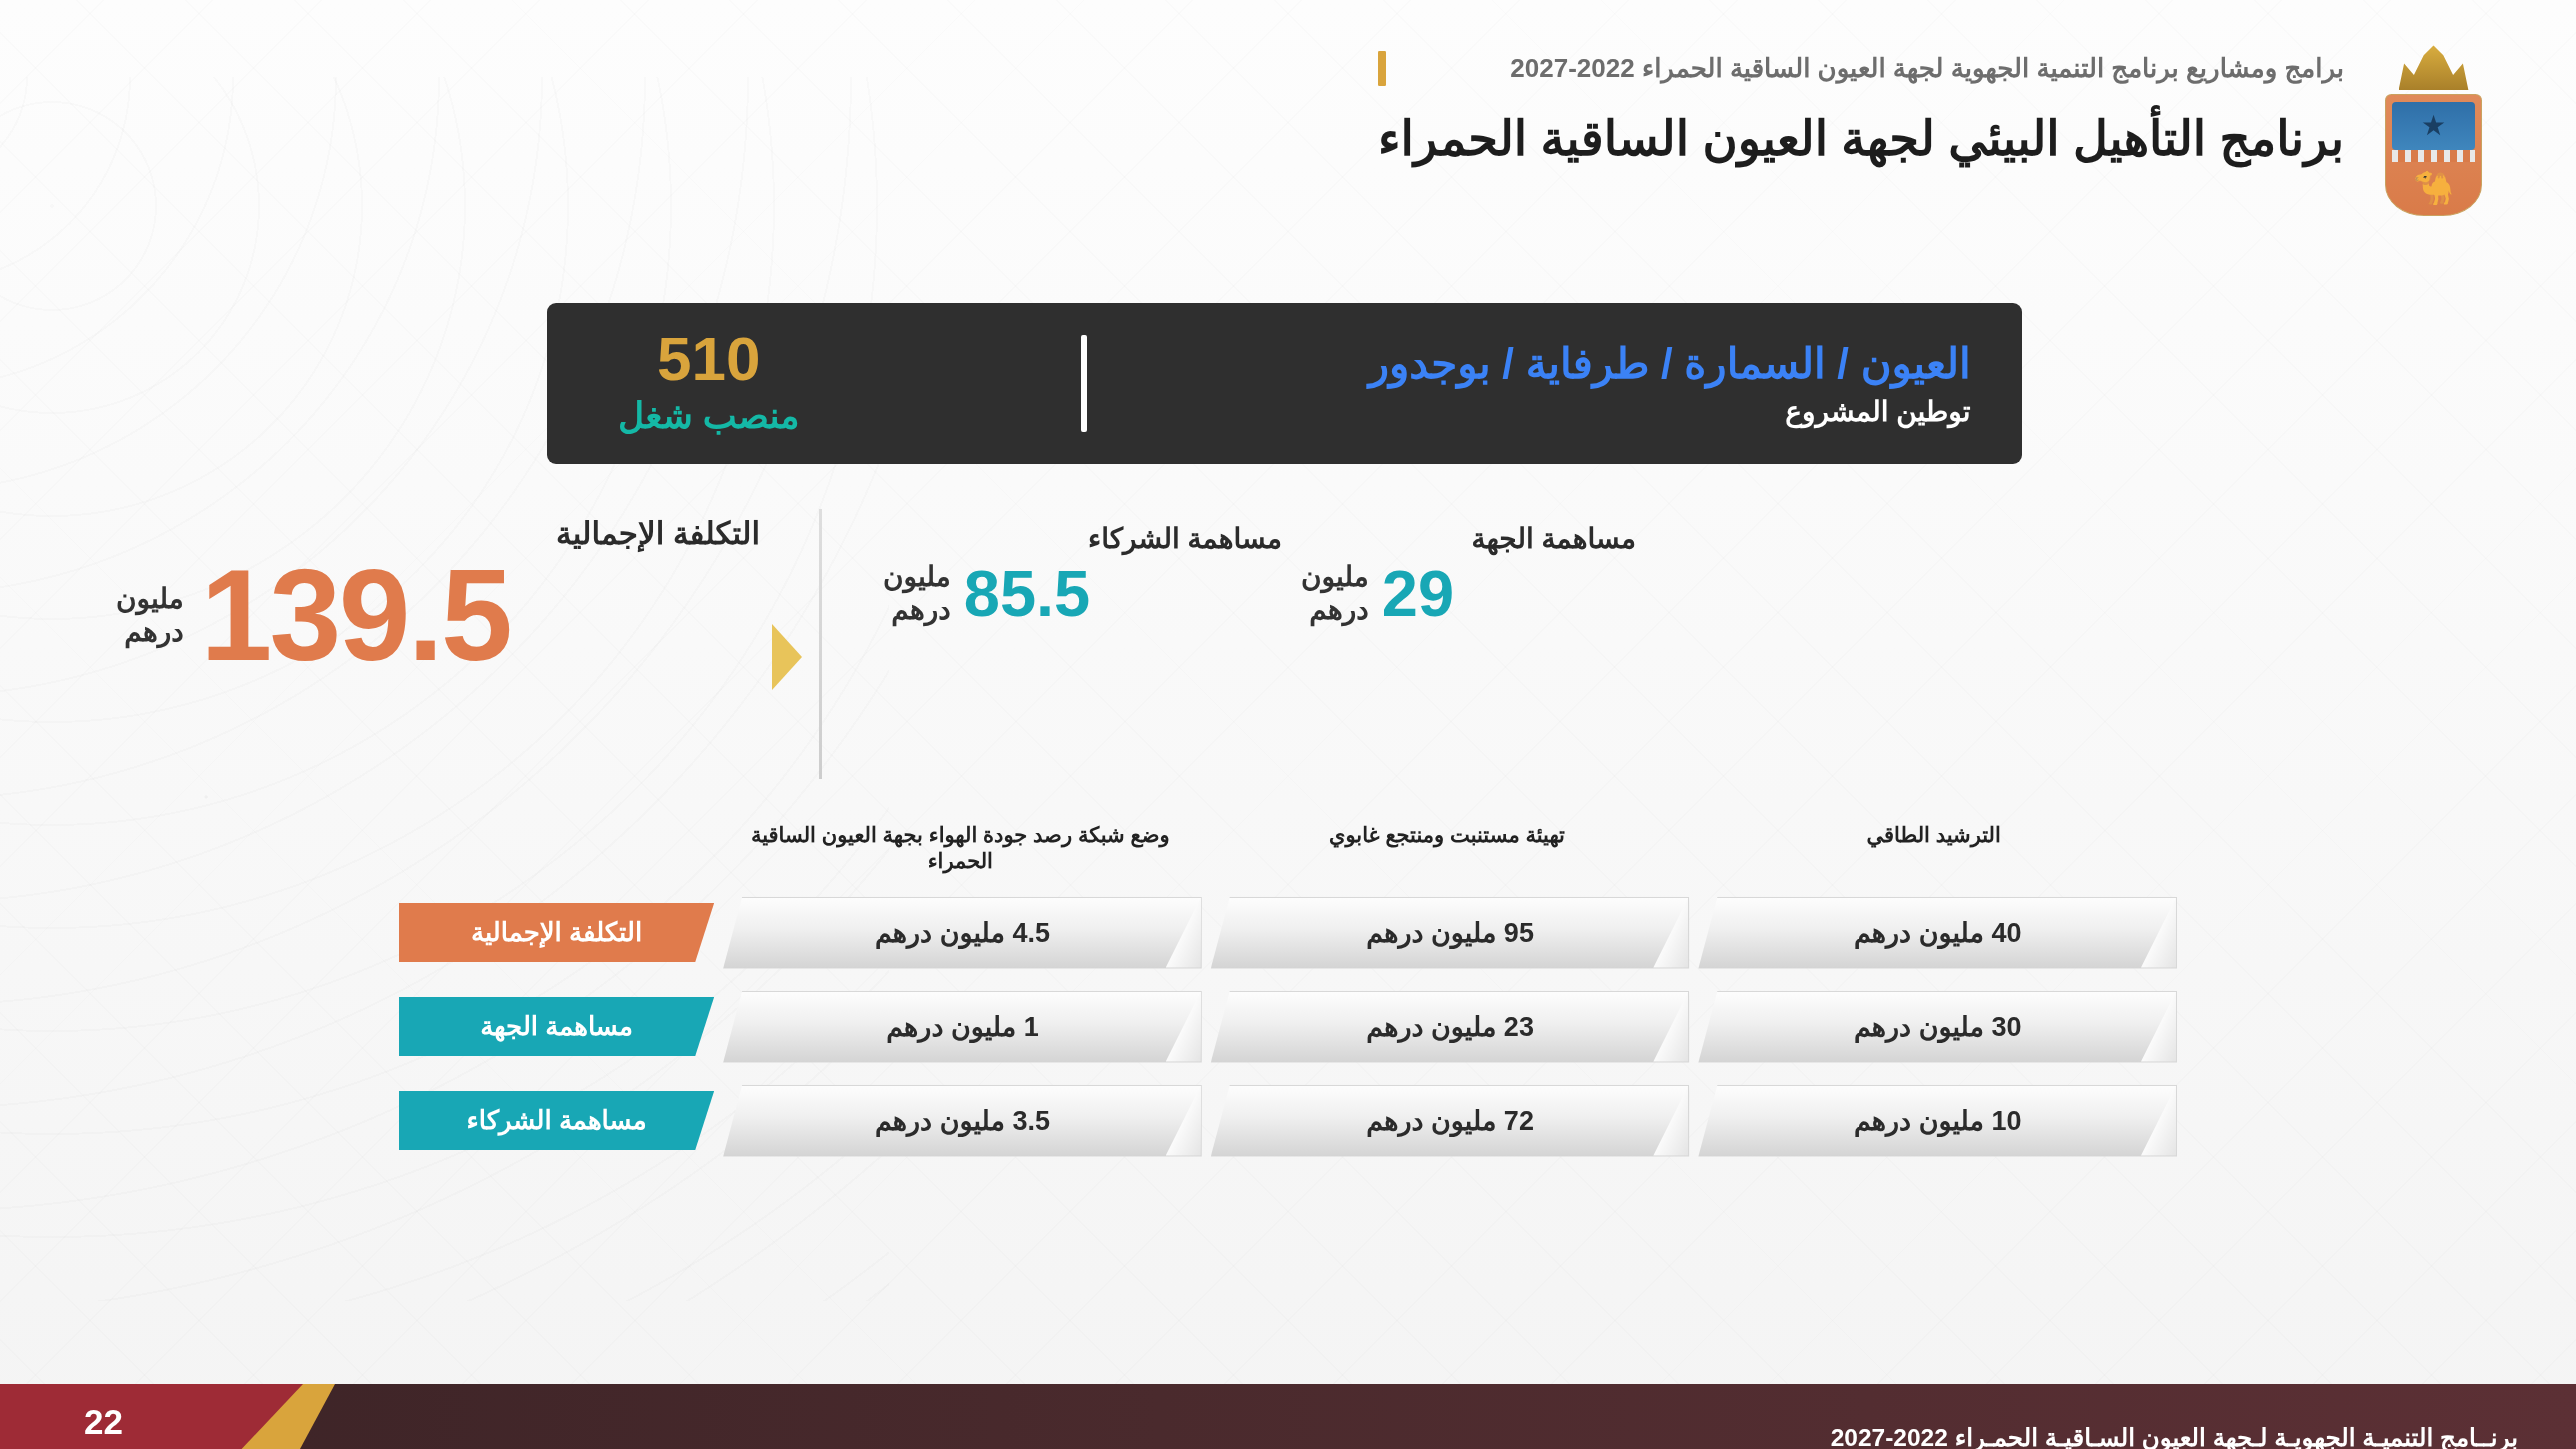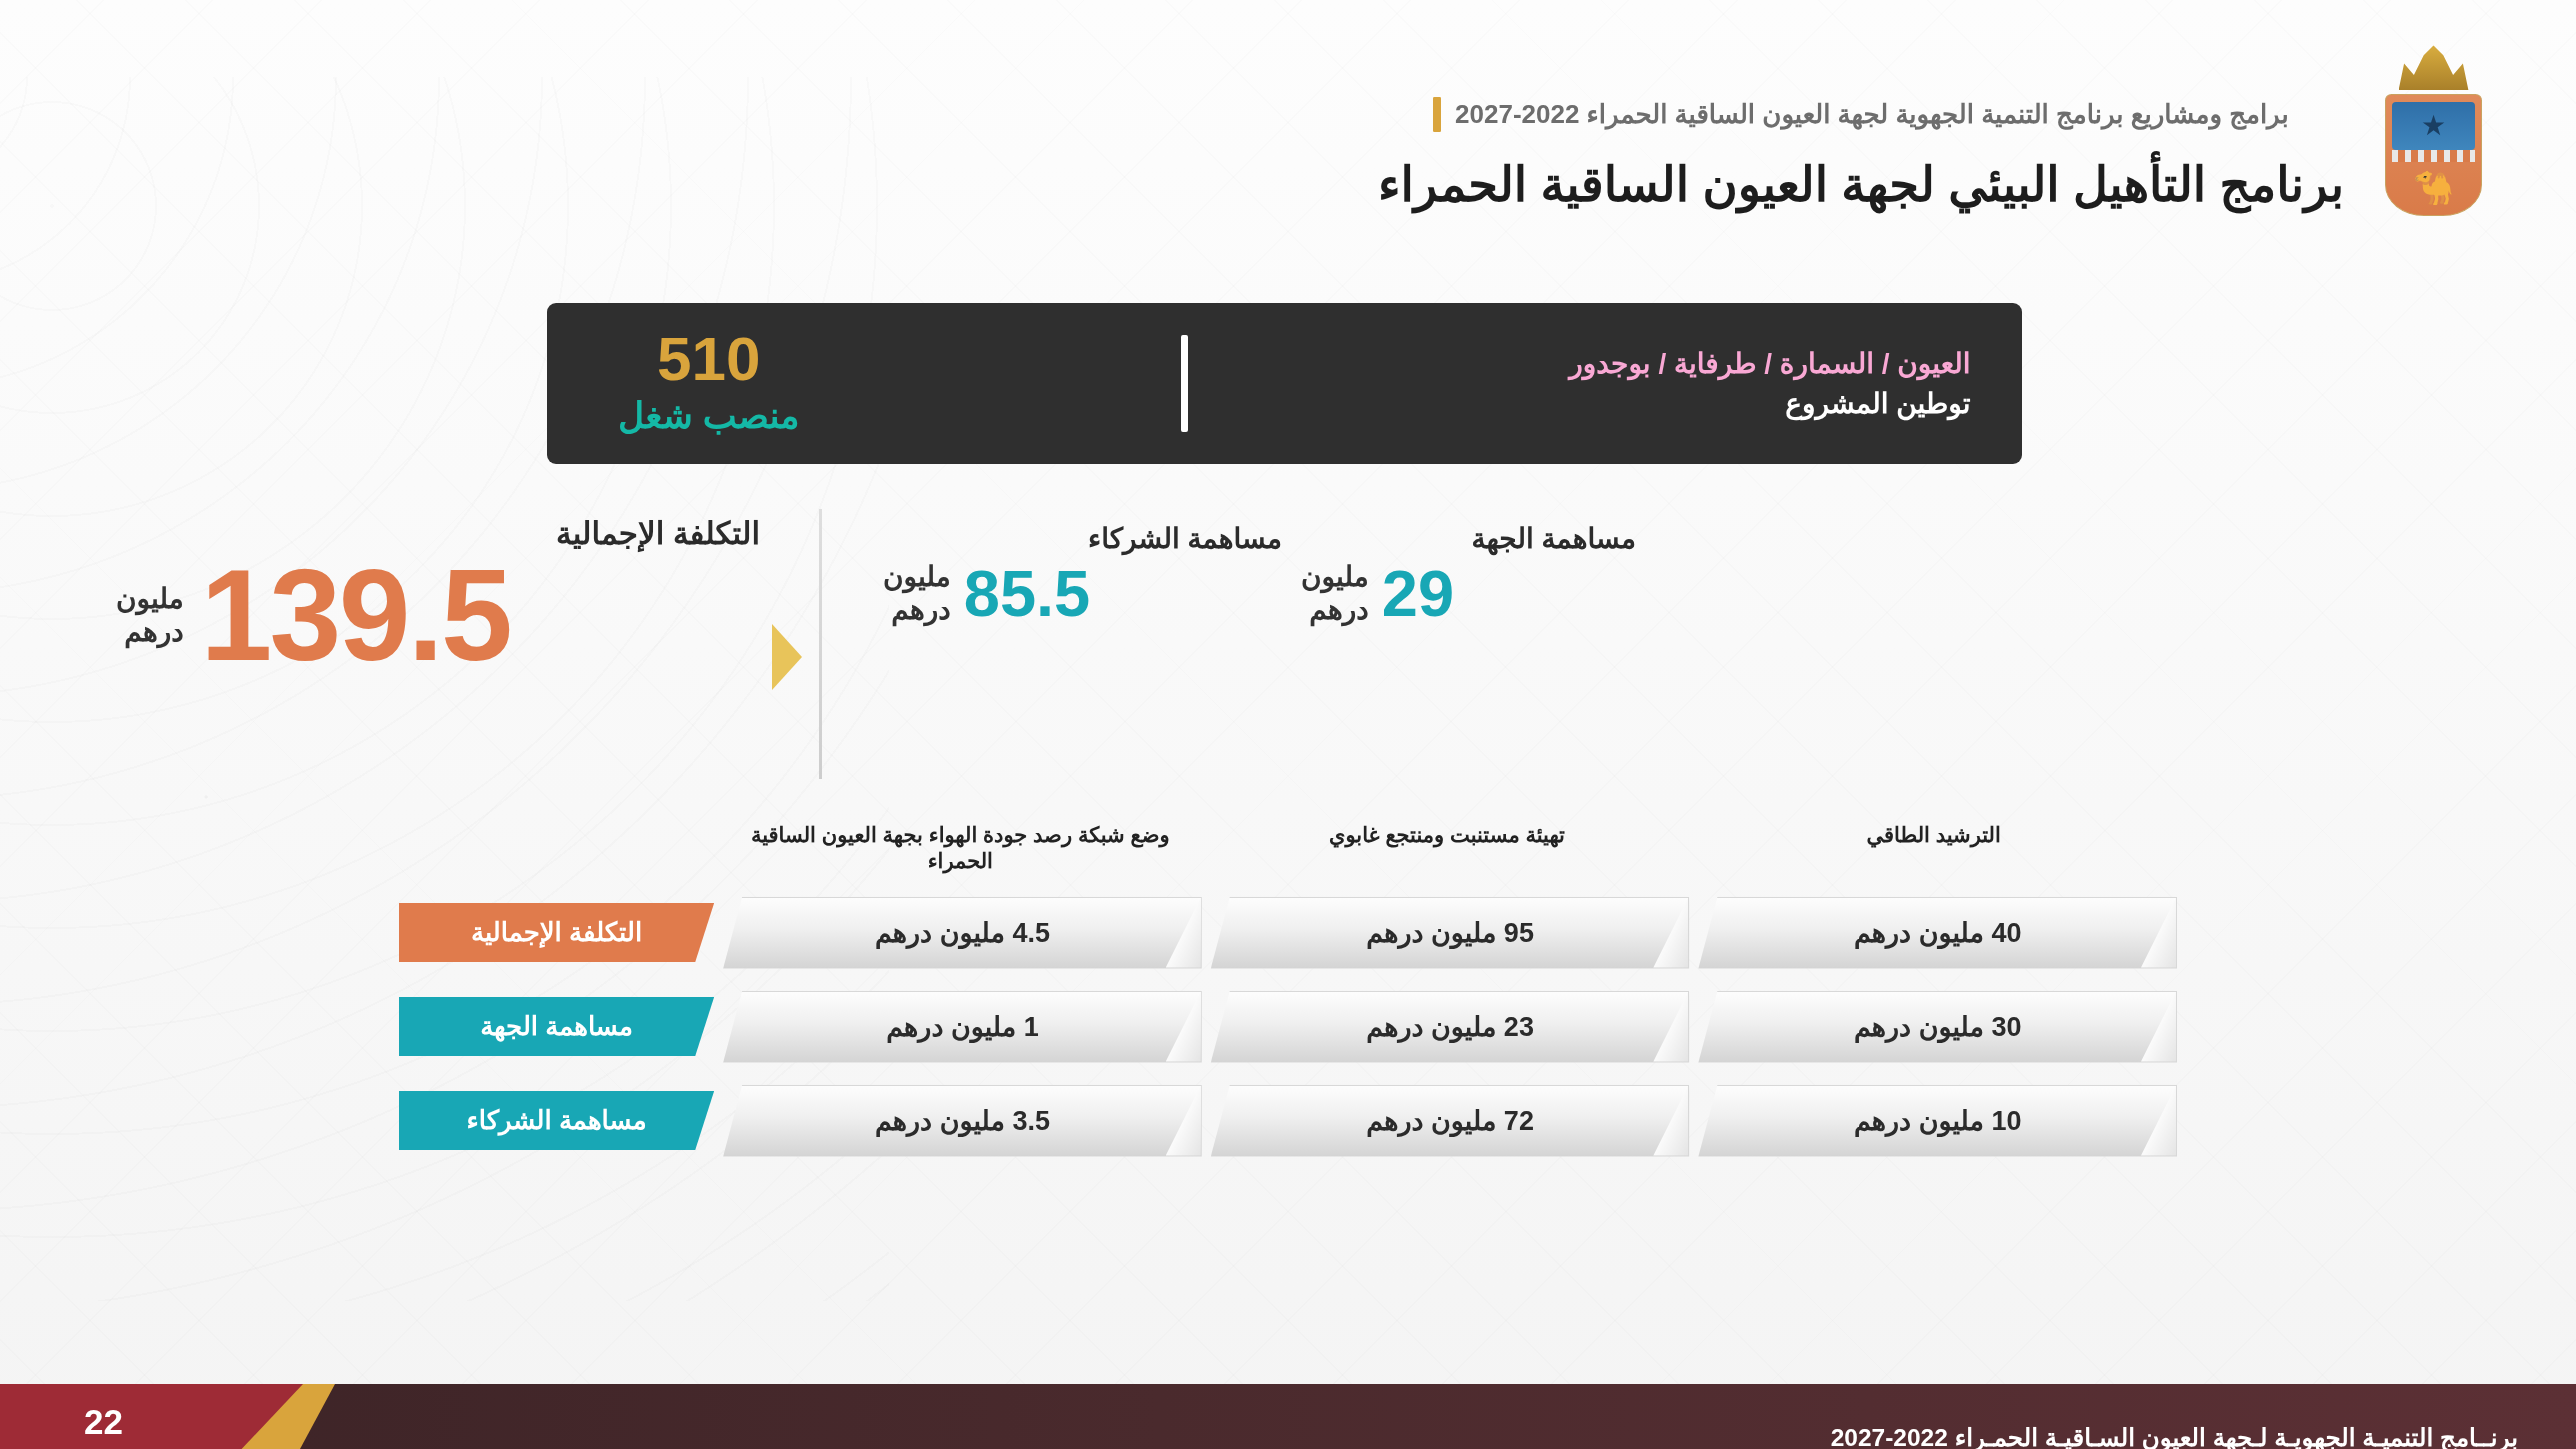--- a/index.html
+++ b/index.html
@@ -70,39 +70,39 @@
   .crest-wave {
     position: absolute; top: 55px; left: 6.4px; right: 6.4px; height: 11.6px;
     background: repeating-linear-gradient(90deg, #e8e8e8 0 6.4px, #d97b49 6.4px 13px);
   }
   .crest-animal {
     position: absolute; bottom: 11.6px; left: 50%; transform: translateX(-50%);
     font-size: 33px; color: #8d3f1d; line-height: 33px;
   }
 
   .head-texts { position: absolute; right: 193px; top: 11.6px; text-align: right; }
-  .eyebrow-row { display: flex; align-items: center; justify-content: center; gap: 14px; margin-top: 46px; }
+  .eyebrow-row { display: flex; align-items: center; justify-content: space-between; gap: 14px; }
   .eyebrow-bar { width: 7.7px; height: 35px; background: #d9a43c; border-radius: 1.3px; }
   .eyebrow {
     font-size: 26px; font-weight: 700; color: #6d6d6d; letter-spacing: 0;
   }
   .main-title {
     margin-top: 24.5px;
     font-size: 48px; font-weight: 800; color: #1d1d1d;
   }
 
   
   .darkbar {
     position: absolute; top: 303px; right: 554px; width: 1475px; height: 161px;
     background: #2f2f2f; border-radius: 9px;
     display: flex; align-items: center; justify-content: space-between;
     padding: 0 45px;
   }
   .db-left { text-align: right; padding-right: 6.4px; }
-  .db-title { font-size: 28px; font-weight: 800; color: #f9a8d4; }
+  .db-title { font-size: 42px; font-weight: 800; color: #3b82f6; }
   .db-sub { font-size: 28px; font-weight: 700; color: #ffffff; margin-top: 7.7px; }
   .db-divider { width: 6.4px; height: 97px; background: #ffffff; border-radius: 1.9px; }
   .db-right { text-align: center; padding-left: 26px; }
   .db-num { font-size: 62px; font-weight: 800; color: #d9a43c; line-height: .95; }
   .db-numlabel { font-size: 36px; font-weight: 700; color: #14b8a6; margin-top: 5.2px; }
 
   
   .figures { position: absolute; top: 509px; right: 489px; left: 477px; height: 270px; }
   .vline {
     position: absolute; right: 1265px; top: 0; width: 2.6px; height: 270px;

